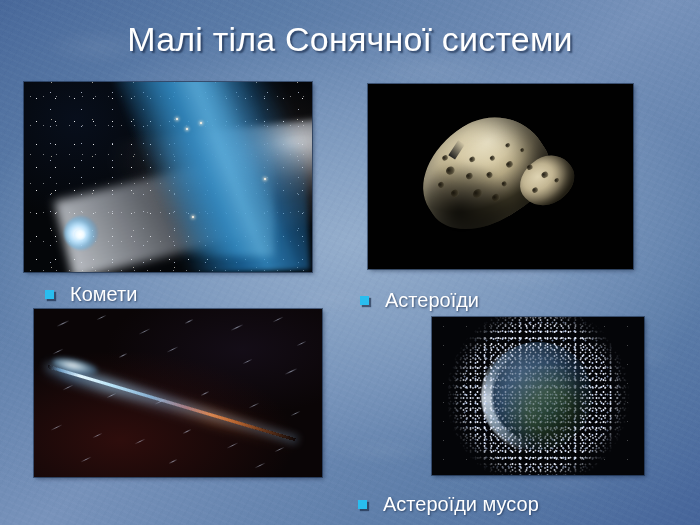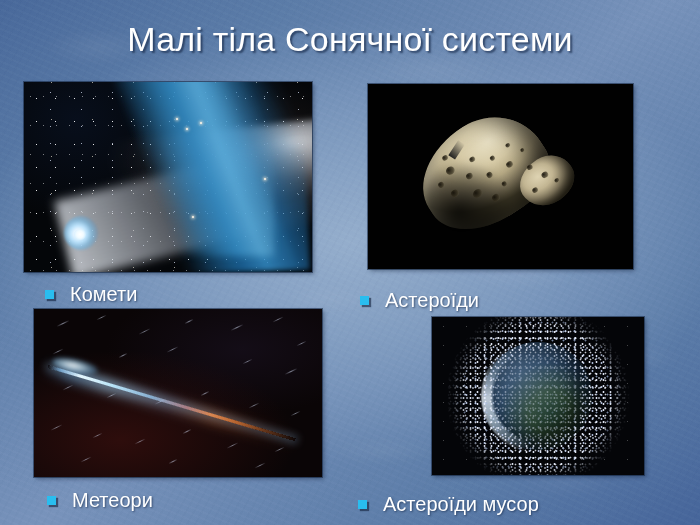--- a/index.html
+++ b/index.html
@@ -493,23 +493,19 @@
   <div class="caption" id="cap-comet">
     <span class="bullet"></span>
     <span class="caption-label">Комети</span>
   </div>
 
   <div class="caption" id="cap-ast">
     <span class="bullet"></span>
     <span class="caption-label">Астероїди</span>
   </div>
 
-  <div class="caption" id="cap-meteor">
-    <span class="bullet"></span>
-    <span class="caption-label">Метеори</span>
-  </div>
 
   <div class="caption" id="cap-debris">
     <span class="bullet"></span>
     <span class="caption-label">Астероїди мусор</span>
   </div>
 
 </div>
 
 </body></html>

